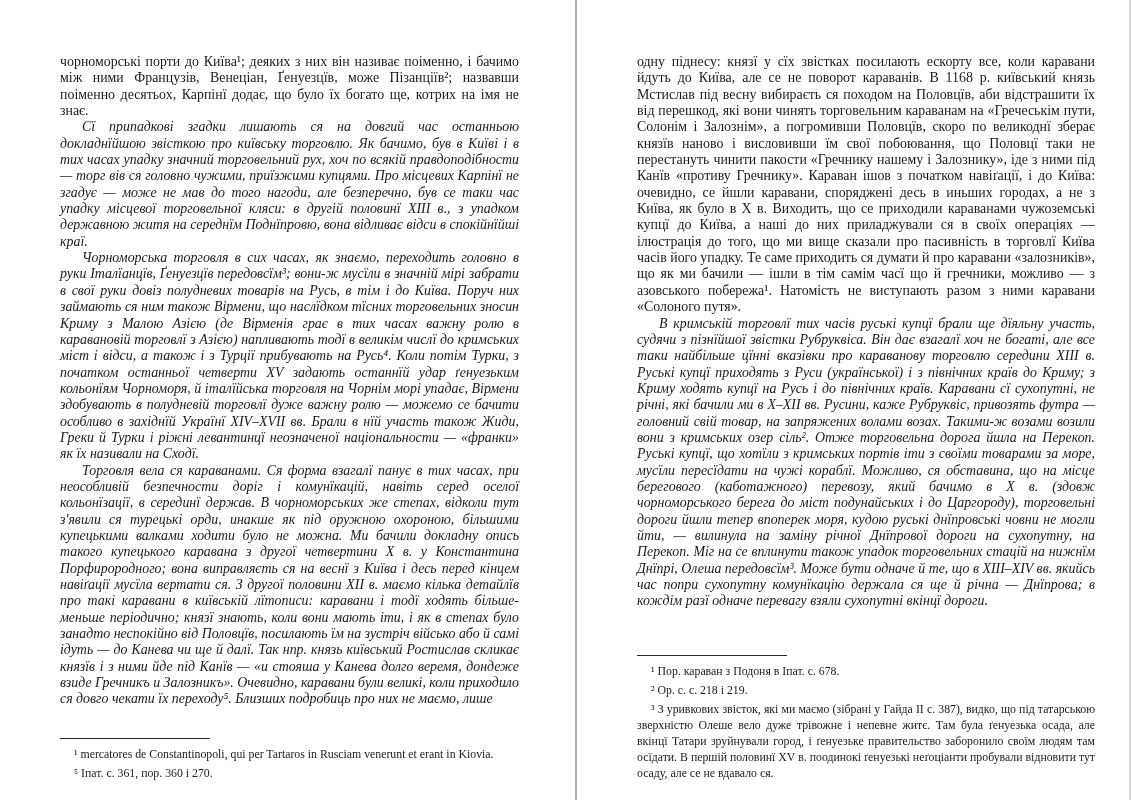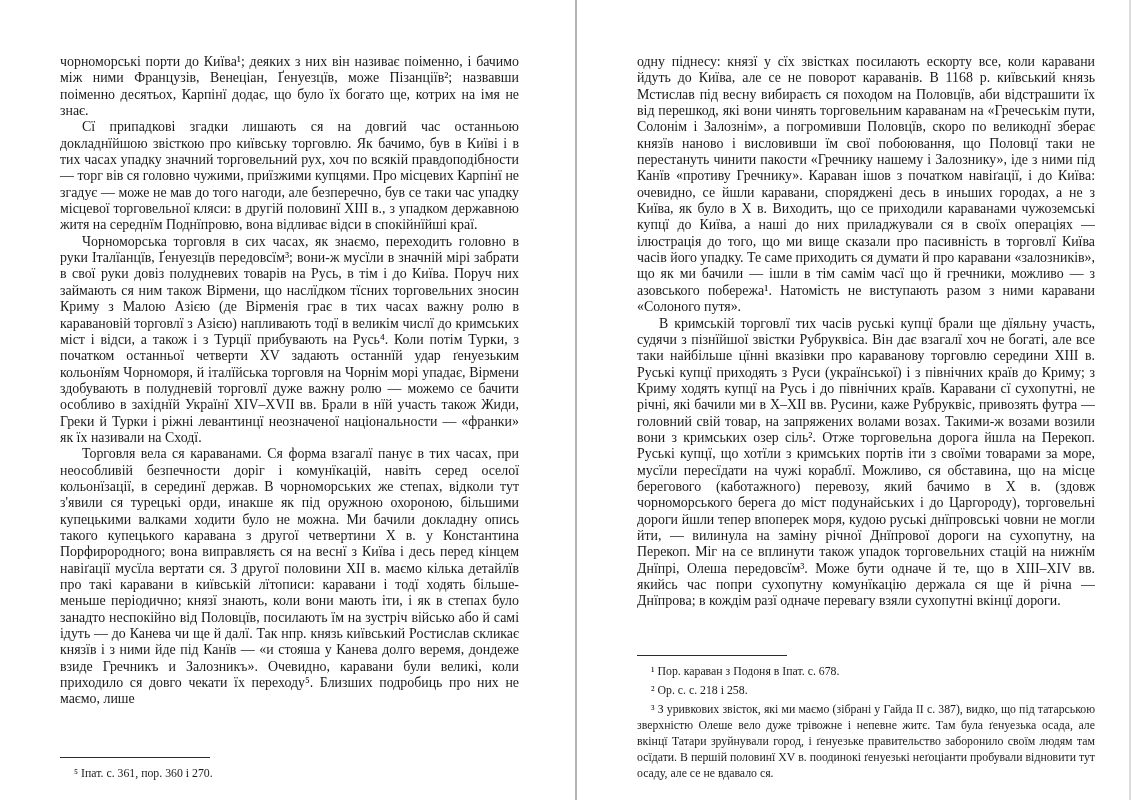--- a/index.html
+++ b/index.html
@@ -20,21 +20,21 @@
   .page-left  { width: 565px; padding: 54px 56px 16px 50px; }
   .page-right { width: 566px; padding: 54px 46px 16px 60px; border-left: 2px solid #b4b4b4; justify-content: flex-end; }
   .page-edge  { position: fixed; top: 0; right: 0; width: 2px; height: 800px; background: #dcdcdc; }
 
   .body-text {
     font-size: 13.9px;
     line-height: 16.35px;
     text-align: justify;
   }
   .body-text p { text-indent: 0; }
-  .body-text p.indent { text-indent: 22px; }
+  .body-text p.indent { text-indent: 22px; font-style: italic; }
 
   .page-footer { margin-top: auto; }
   .fn-rule {
     width: 150px;
     height: 0;
     border-top: 1.5px solid #2b2b2b;
     margin-bottom: 7px;
   }
   .footnotes {
     font-size: 11.8px;
@@ -51,36 +51,37 @@
   <div class="page page-left">
     <div class="body-text">
         <p>чорноморські порти до Київа¹; деяких з них він називає поіменно, і бачимо між ними Французів, Венеціан, Ґенуезцїв, може Пізанціїв²; назвавши поіменно десятьох, Карпінї додає, що було їх богато ще, котрих на імя не знає.</p>
         <p class="indent">Сї припадкові згадки лишають ся на довгий час останньою докладнїйшою звісткою про київську торговлю. Як бачимо, був в Київі і в тих часах упадку значний торговельний рух, хоч по всякій правдоподібности — торг вів ся головно чужими, приїзжими купцями. Про місцевих Карпінї не згадує — може не мав до того нагоди, але безперечно, був се таки час упадку місцевої торговельної кляси: в другій половинї XIII в., з упадком державною житя на середнїм Поднїпровю, вона відливає відси в спокійнїйші краї.</p>
         <p class="indent">Чорноморська торговля в сих часах, як знаємо, переходить головно в руки Італїанцїв, Ґенуезцїв передовсїм³; вони-ж мусїли в значній мірі забрати в свої руки довіз полудневих товарів на Русь, в тім і до Київа. Поруч них займають ся ним також Вірмени, що наслїдком тїсних торговельних зносин Криму з Малою Азією (де Вірменія грає в тих часах важну ролю в каравановій торговлї з Азією) напливають тодї в великім числї до кримських міст і відси, а також і з Турції прибувають на Русь⁴. Коли потім Турки, з початком останньої четверти XV задають останнїй удар ґенуезьким кольонїям Чорноморя, й італїйська торговля на Чорнім морі упадає, Вірмени здобувають в полудневій торговлї дуже важну ролю — можемо се бачити особливо в західнїй Українї XIV–XVII вв. Брали в нїй участь також Жиди, Греки й Турки і ріжні левантинцї неозначеної національности — «франки» як їх називали на Сходї.</p>
         <p class="indent">Торговля вела ся караванами. Ся форма взагалї панує в тих часах, при неособливій безпечности доріг і комунїкацій, навіть серед оселої кольонїзації, в серединї держав. В чорноморських же степах, відколи тут з'явили ся турецькі орди, инакше як під оружною охороною, більшими купецькими валками ходити було не можна. Ми бачили докладну опись такого купецького каравана з другої четвертини X в. у Константина Порфирородного; вона виправляєть ся на веснї з Київа і десь перед кінцем навіґації мусїла вертати ся. З другої половини XII в. маємо кілька детайлїв про такі каравани в київській лїтописи: каравани і тодї ходять більше-меньше періодично; князї знають, коли вони мають іти, і як в степах було занадто неспокійно від Половцїв, посилають їм на зустріч військо або й самі ідуть — до Канева чи ще й далї. Так нпр. князь київський Ростислав скликає князїв і з ними йде під Канїв — «и стояша у Канева долго веремя, дондеже взиде Гречникъ и Залозникъ». Очевидно, каравани були великі, коли приходило ся довго чекати їх переходу⁵. Близших подробиць про них не маємо, лише</p>
       </div>
     <div class="page-footer">
       <div class="fn-rule"></div>
       <div class="footnotes">
+          <p>¹ mercatores de Constantinopoli, qui per Tartaros in Rusciam venerunt et erant in Kiovia.</p>
           <p>⁵ Іпат. с. 361, пор. 360 і 270.</p>
         </div>
 
     </div>
   </div>
 
   <div class="page page-right">
     <div class="body-text">
         <p>одну піднесу: князї у сїх звістках посилають ескорту все, коли каравани йдуть до Київа, але се не поворот караванів. В 1168 р. київський князь Мстислав під весну вибираєть ся походом на Половцїв, аби відстрашити їх від перешкод, які вони чинять торговельним караванам на «Гречеськім пути, Солонім і Залознім», а погромивши Половцїв, скоро по великоднї зберає князїв наново і висловивши їм свої побоювання, що Половцї таки не перестануть чинити пакости «Гречнику нашему і Залознику», іде з ними під Канїв «противу Гречнику». Караван ішов з початком навіґації, і до Київа: очевидно, се йшли каравани, споряджені десь в иньших городах, а не з Київа, як було в X в. Виходить, що се приходили караванами чужоземські купцї до Київа, а наші до них приладжували ся в своїх операціях — ілюстрація до того, що ми вище сказали про пасивність в торговлї Київа часів його упадку. Те саме приходить ся думати й про каравани «залозників», що як ми бачили — ішли в тім самім часї що й гречники, можливо — з азовського побережа¹. Натомість не виступають разом з ними каравани «Солоного путя».</p>
         <p class="indent">В кримській торговлї тих часів руські купцї брали ще дїяльну участь, судячи з пізнїйшої звістки Рубруквіса. Він дає взагалї хоч не богаті, але все таки найбільше цїнні вказівки про караванову торговлю середини XIII в. Руські купцї приходять з Руси (української) і з північних країв до Криму; з Криму ходять купцї на Русь і до північних країв. Каравани сї сухопутні, не річні, які бачили ми в X–XII вв. Русини, каже Рубруквіс, привозять футра — головний свій товар, на запряжених волами возах. Такими-ж возами возили вони з кримських озер сіль². Отже торговельна дорога йшла на Перекоп. Руські купцї, що хотїли з кримських портів іти з своїми товарами за море, мусїли пересїдати на чужі кораблї. Можливо, ся обставина, що на місце берегового (каботажного) перевозу, який бачимо в X в. (здовж чорноморського берега до міст подунайських і до Царгороду), торговельні дороги йшли тепер впоперек моря, кудою руські днїпровські човни не могли йти, — вилинула на заміну річної Днїпрової дороги на сухопутну, на Перекоп. Міг на се вплинути також упадок торговельних стацій на нижнїм Днїпрі, Олеша передовсїм³. Може бути одначе й те, що в XIII–XIV вв. якийсь час попри сухопутну комунїкацію держала ся ще й річна — Днїпрова; в кождім разї одначе перевагу взяли сухопутні вкінцї дороги.</p>
       </div>
     <div class="page-footer">
       <div class="fn-rule"></div>
       <div class="footnotes">
           <p>¹ Пор. караван з Подоня в Іпат. с. 678.</p>
-          <p>² Ор. с. с. 218 і 258.</p>
+          <p>² Ор. с. с. 218 і 219.</p>
           <p>³ З уривкових звісток, які ми маємо (зібрані у Гайда II с. 387), видко, що під татарською зверхністю Олеше вело дуже трівожне і непевне житє. Там була ґенуезька осада, але вкінцї Татари зруйнували город, і ґенуезьке правительство заборонило своїм людям там осїдати. В першій половинї XV в. поодинокі ґенуезькі неґоціанти пробували відновити тут осаду, але се не вдавало ся.</p>
         </div>
 
     </div>
   </div>
 
   <div class="page-edge"></div>
 </div>
 
 </body></html>

